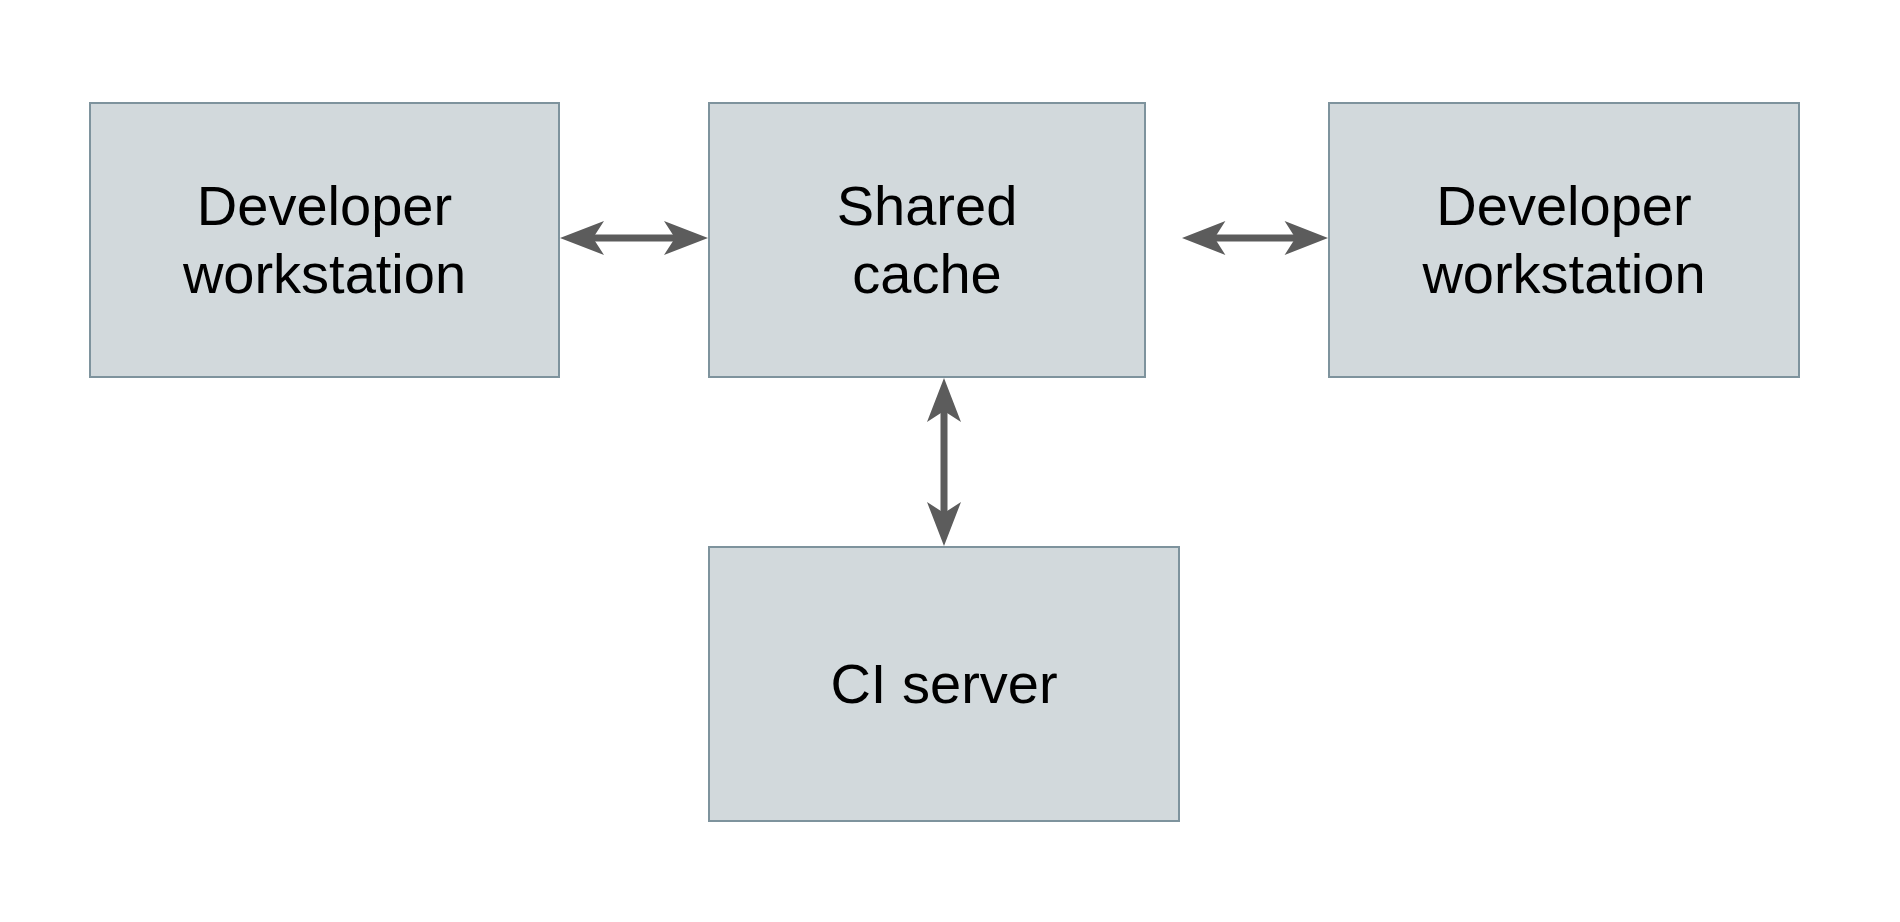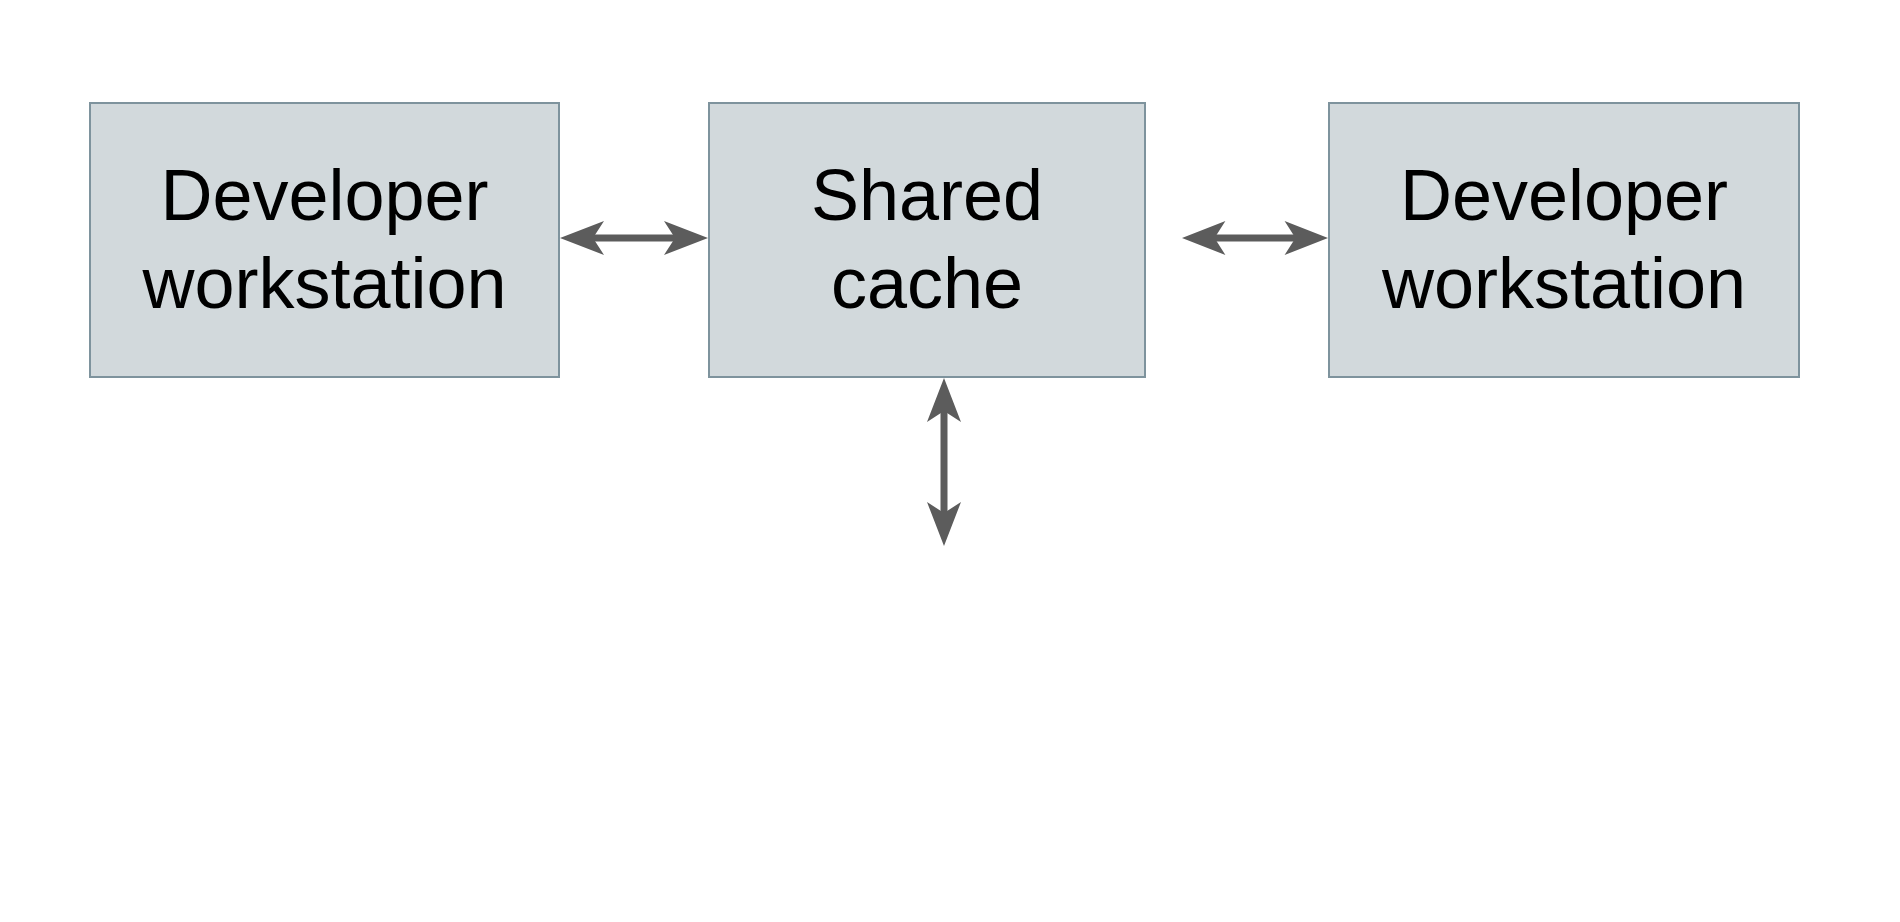--- a/index.html
+++ b/index.html
@@ -17,21 +17,21 @@
   }
   .node {
     position: absolute;
     box-sizing: border-box;
     background: #d2d9dc;
     border: 2px solid #7e939d;
     display: flex;
     align-items: center;
     justify-content: center;
     text-align: center;
-    font-size: 72px;
+    font-size: 56px;
     line-height: 1.22;
     color: #000000;
     white-space: pre-line;
     letter-spacing: 0px;
   }
   .node-dev-left    { left: 89px;   top: 102px; width: 471px; height: 276px; }
   .node-shared      { left: 708px;  top: 102px; width: 438px; height: 276px; }
   .node-dev-right   { left: 1328px; top: 102px; width: 472px; height: 276px; }
   .node-ci          { left: 708px;  top: 546px; width: 472px; height: 276px; }
   .arrow {
@@ -57,20 +57,23 @@
   <div class="node node-shared">
     <span>Shared
 cache</span>
   </div>
 
   <div class="node node-dev-right">
     <span>Developer
 workstation</span>
   </div>
 
+  <div class="node node-ci">
+    <span>CI server</span>
+  </div>
 
   <div class="arrow arrow-left">
     <svg viewBox="0 0 148 48" preserveAspectRatio="none" aria-hidden="true">
       <polygon points="0,24 44,7 33,24 44,41"></polygon>
       <polygon points="148,24 104,7 115,24 104,41"></polygon>
       <rect x="28" y="20.5" width="92" height="7"></rect>
     </svg>
   </div>
 
   <div class="arrow arrow-right">

